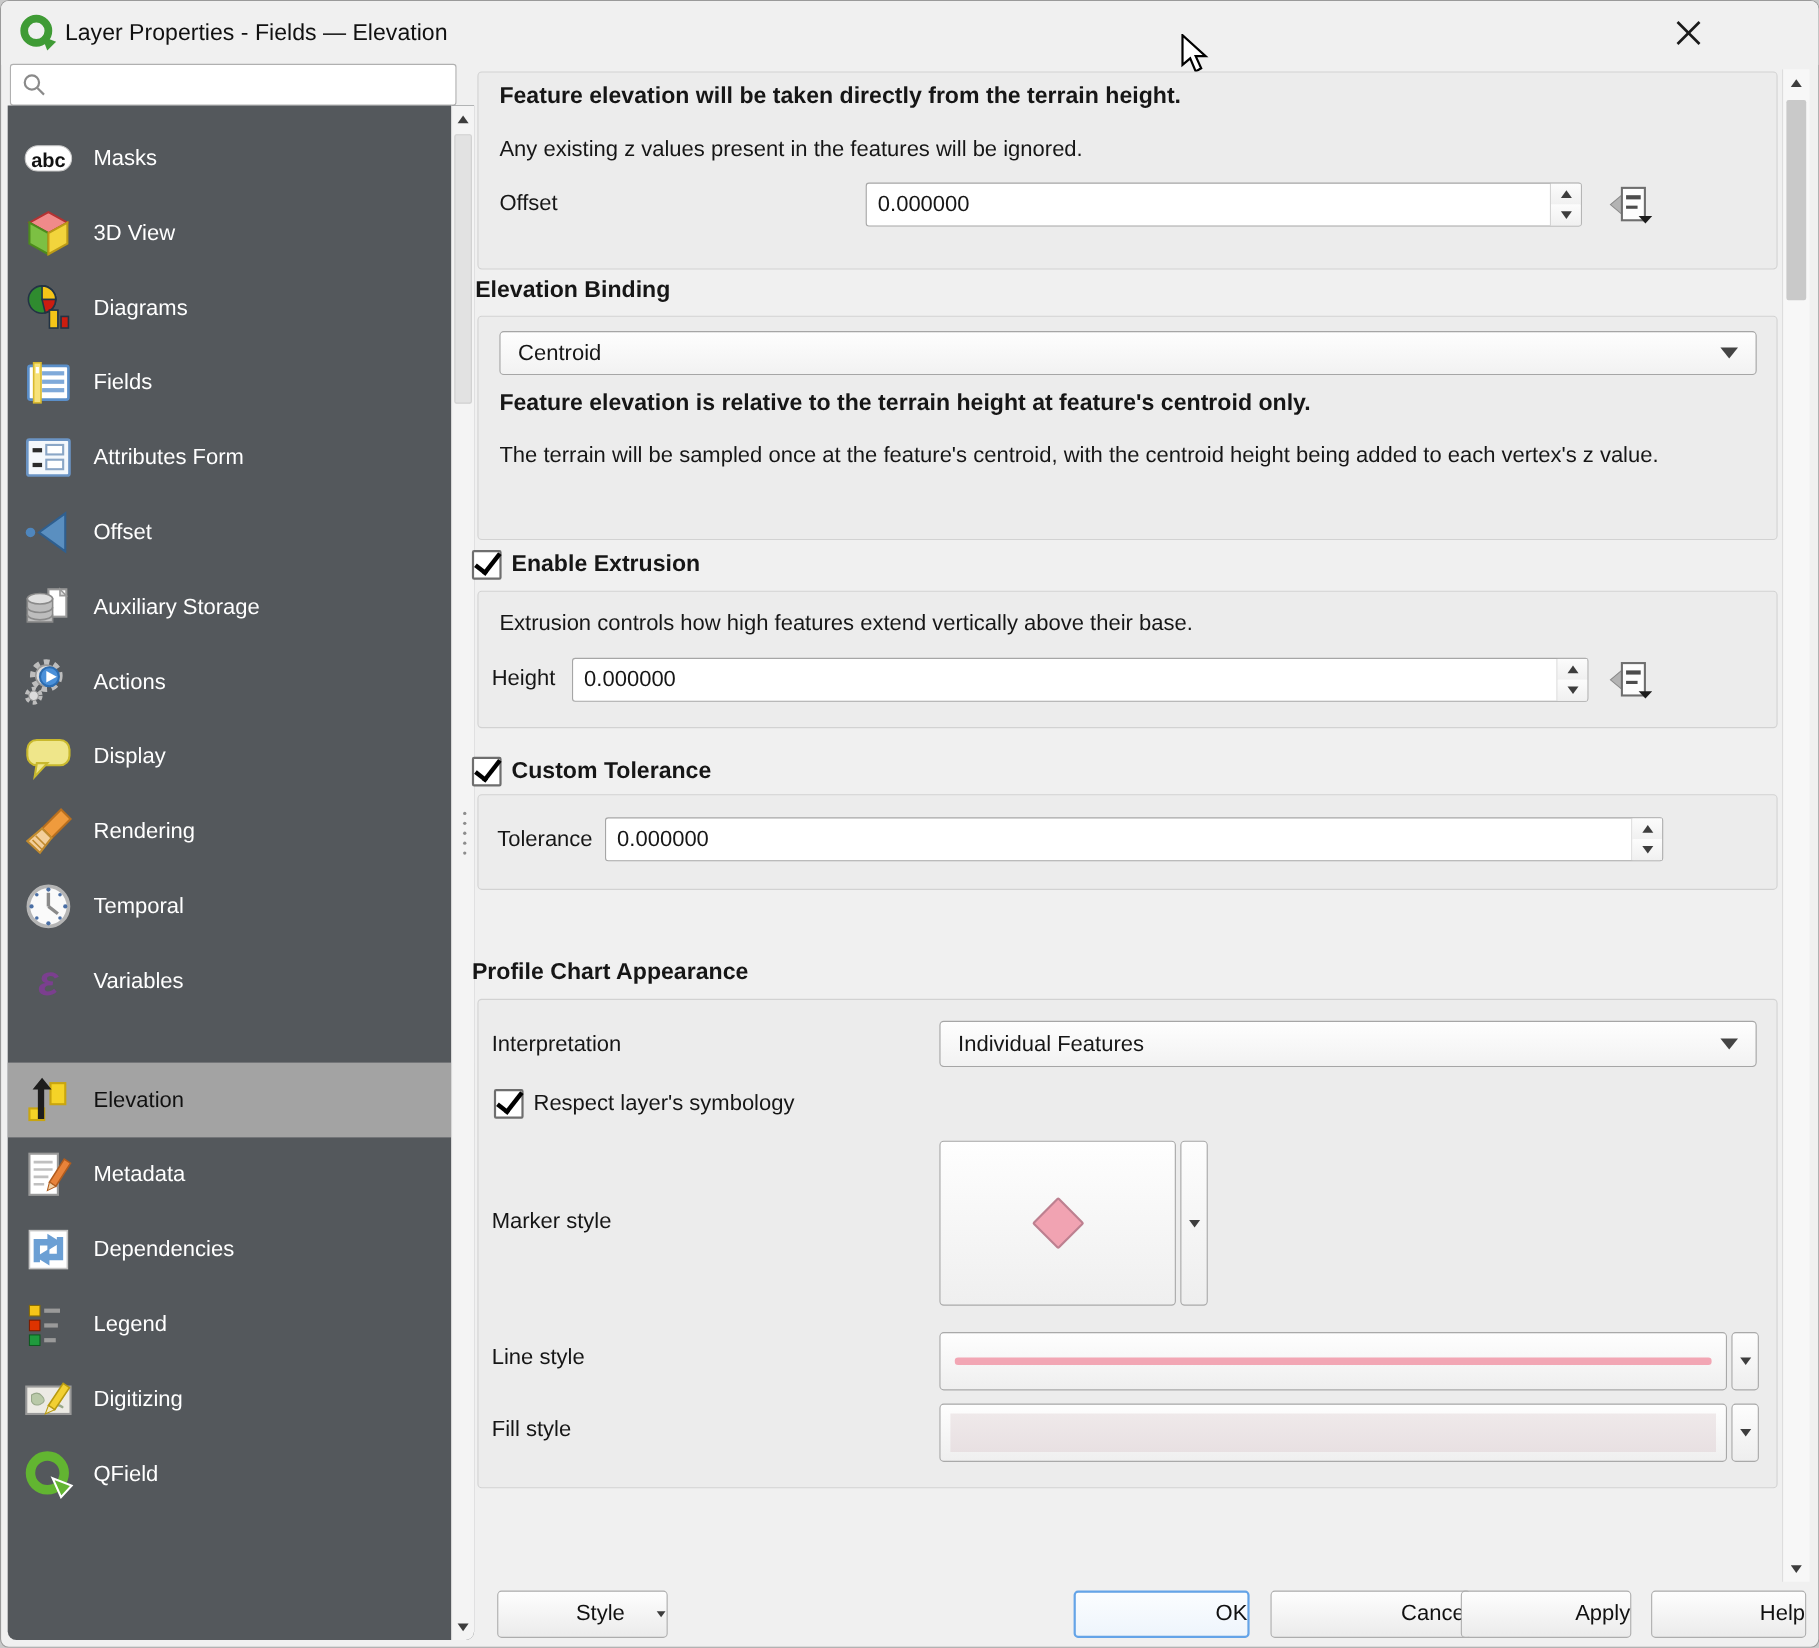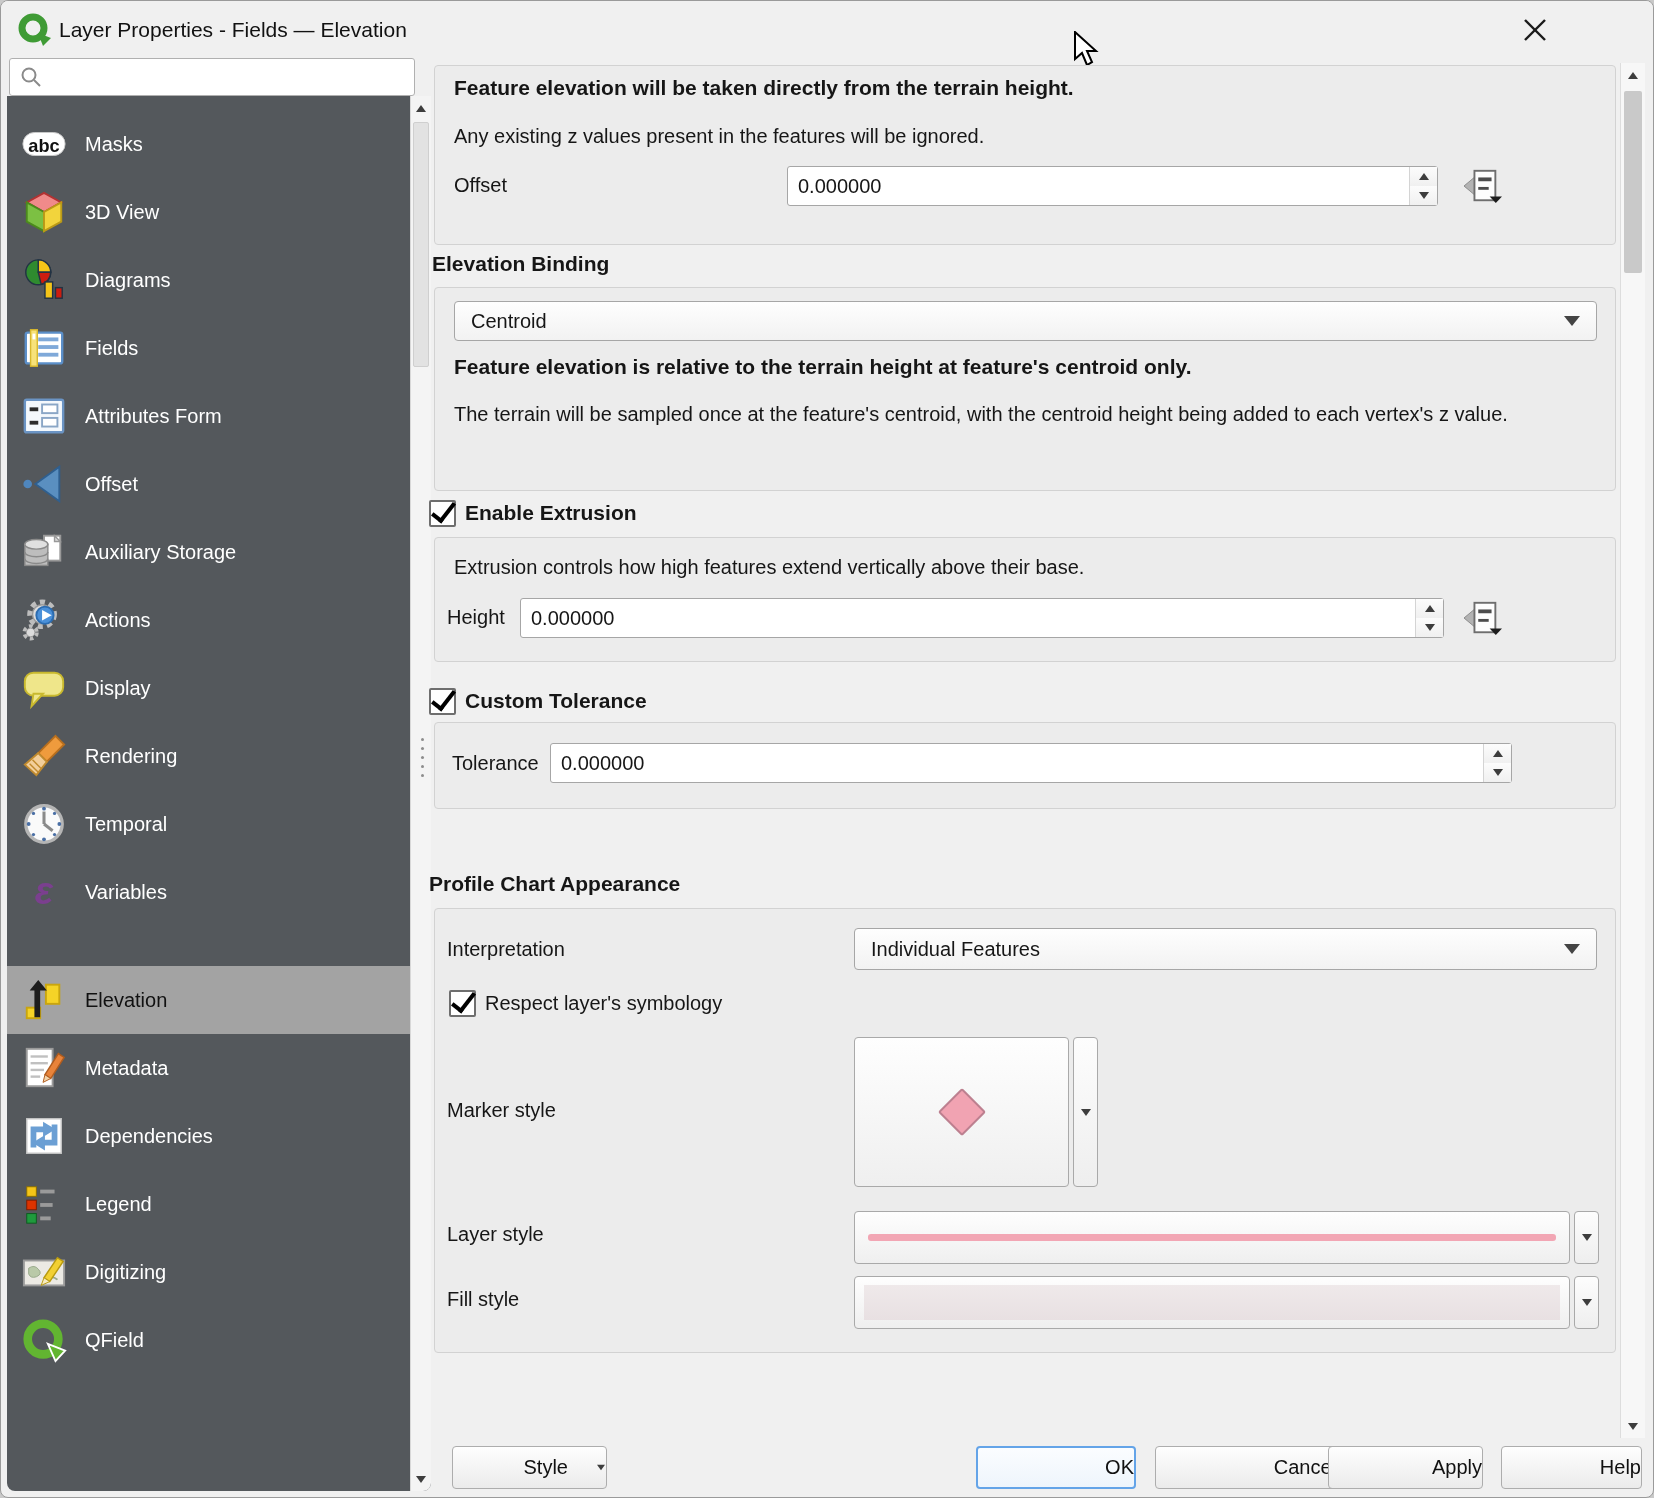--- a/index.html
+++ b/index.html
@@ -408,21 +408,21 @@
   <div class="t" style="left:484px;top:991px;">Respect layer's symbology</div>
 
   <div class="t" style="left:446px;top:1098px;">Marker style</div>
   <div class="pvw" style="left:853px;top:1036px;width:215px;height:150px;">
     <div class="diamond"></div>
   </div>
   <div class="ddbtn" style="left:1072px;top:1036px;width:25px;height:150px;">
     <span class="tri-dn sm"></span>
   </div>
 
-  <div class="t" style="left:446px;top:1222px;">Layer style</div>
+  <div class="t" style="left:446px;top:1222px;">Line style</div>
   <div class="pvw" style="left:853px;top:1210px;width:716px;height:53px;">
     <div class="pinkline"></div>
   </div>
   <div class="ddbtn" style="left:1573px;top:1210px;width:25px;height:53px;">
     <span class="tri-dn sm"></span>
   </div>
 
   <div class="t" style="left:446px;top:1287px;">Fill style</div>
   <div class="pvw" style="left:853px;top:1275px;width:716px;height:53px;">
     <div class="fillpatch"></div>

